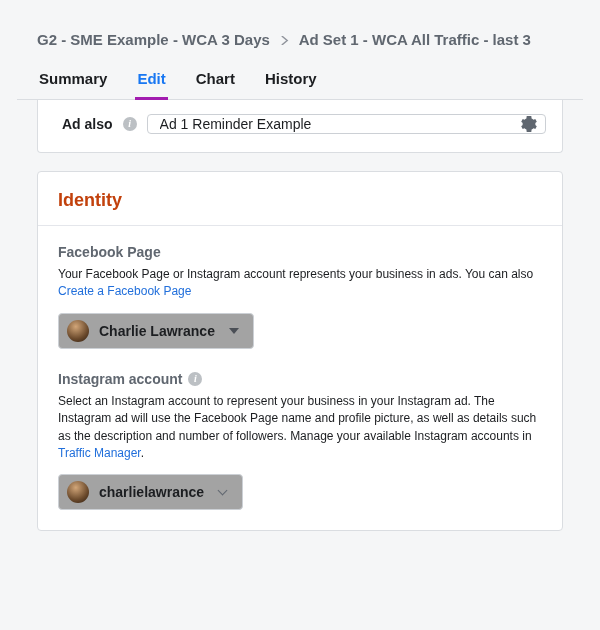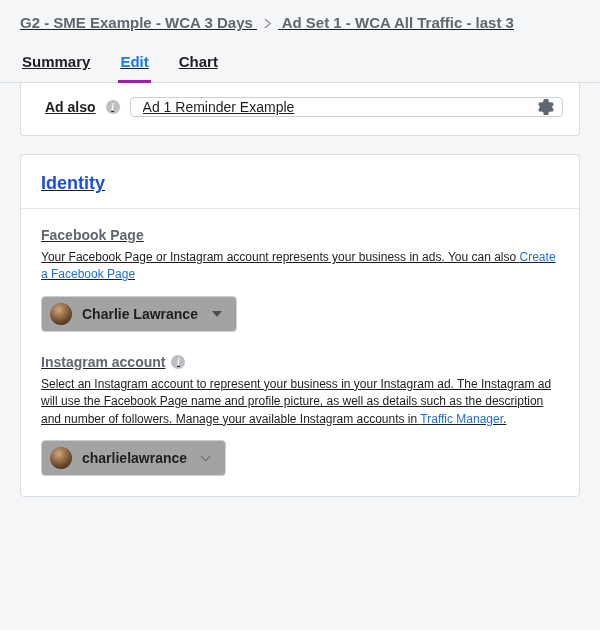--- a/index.html
+++ b/index.html
@@ -3,21 +3,21 @@
 <meta charset="utf-8">
 <style>
   * { box-sizing: border-box; margin: 0; padding: 0; }
   html, body { width: 600px; height: 630px; overflow: hidden; }
   body {
     font-family: Helvetica, Arial, sans-serif;
     background: #f5f6f7;
     color: #1c1e21;
     font-size: 14px;
   }
-  .page { padding: 0; text-decoration: underline; }
+  .page { padding: 17px; }
 
   .breadcrumb {
     padding: 14px 20px 4px 20px;
     font-size: 15px;
     font-weight: 600;
     color: #606770;
     white-space: nowrap;
     overflow: hidden;
   }
   .breadcrumb .crumb { color: #606770; }
@@ -107,21 +107,21 @@
   .identity-card {
     background: #fff;
     border: 1px solid #dadde1;
     border-radius: 4px;
     margin-top: 18px;
   }
   .identity-header {
     padding: 18px 20px 14px 20px;
     font-size: 18px;
     font-weight: 700;
-    color: #1d4ed8;
+    color: #c2410c;
   }
   .divider { height: 1px; background: #e4e6eb; margin: 0; }
 
   .section { padding: 18px 20px 0 20px; }
   .section-title {
     font-size: 14px;
     font-weight: 600;
     color: #606770;
     margin-bottom: 6px;
     display: flex;
@@ -190,20 +190,21 @@
           <path d="M2 0 L8 5 L2 10" fill="none" stroke="#90949c" stroke-width="1.6"></path>
         </svg>
     </span>
     <span class="crumb">Ad Set 1 - WCA All Traffic - last 3</span>
   </div>
 
   <div class="tabs">
     <div class="tab">Summary</div>
     <div class="tab active">Edit</div>
     <div class="tab">Chart</div>
+    <div class="tab">History</div>
   </div>
 
   <div class="content">
 
     <div class="ad-name-card">
       <span class="ad-name-label">Ad also</span>
       <span class="info-icon">i</span>
       <div class="name-input-wrap">
         <input class="name-input" value="Ad 1 Reminder Example" style="">
         <span class="gear-icon">

